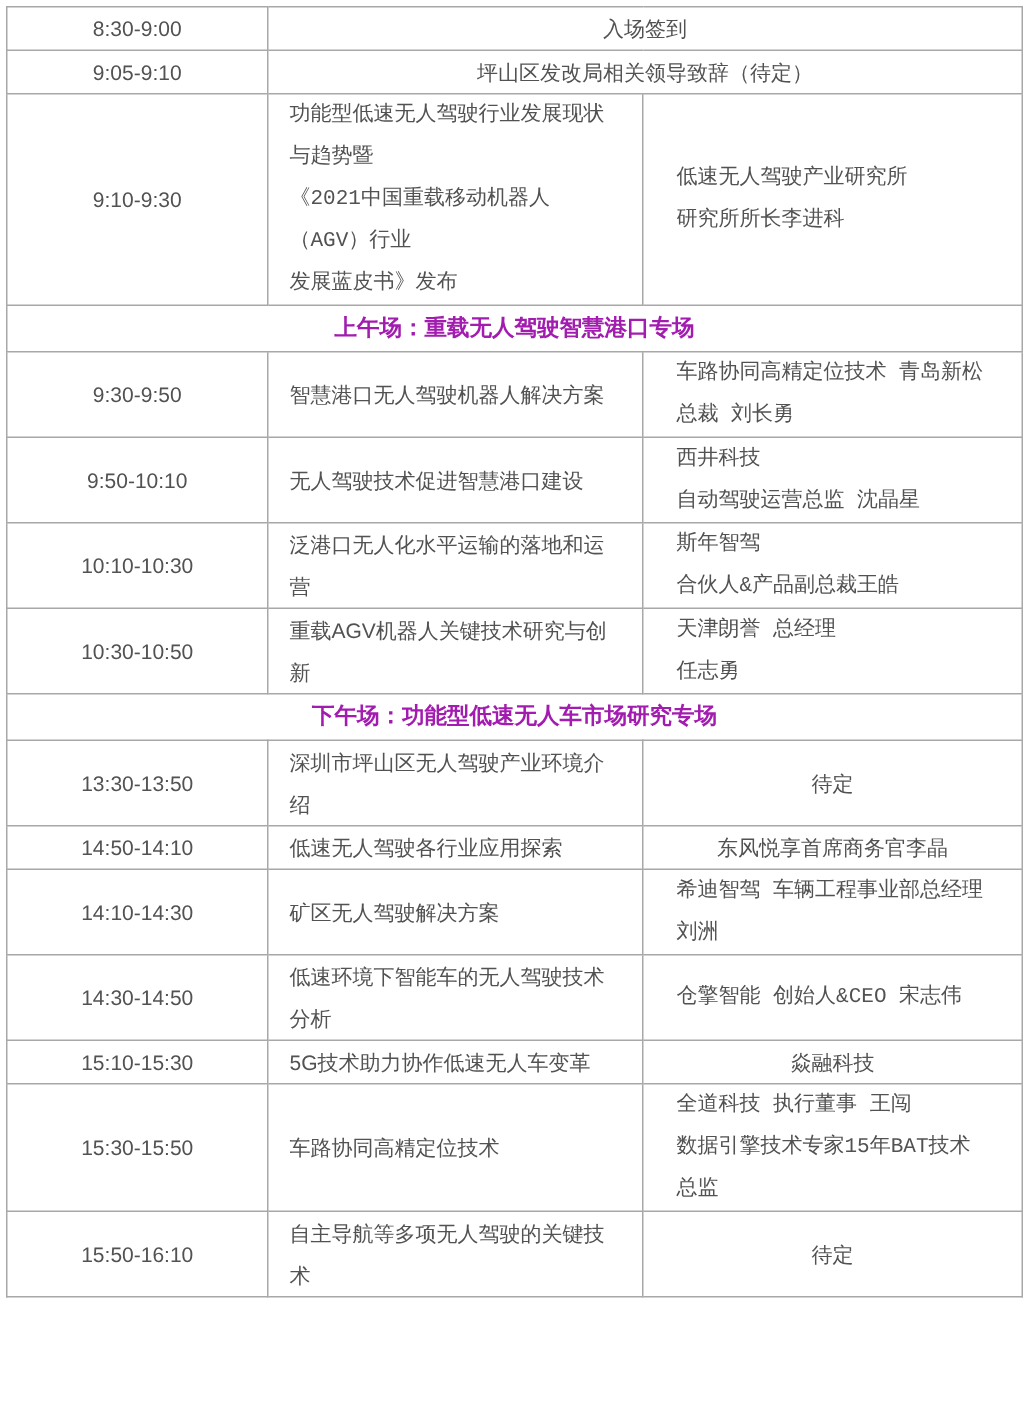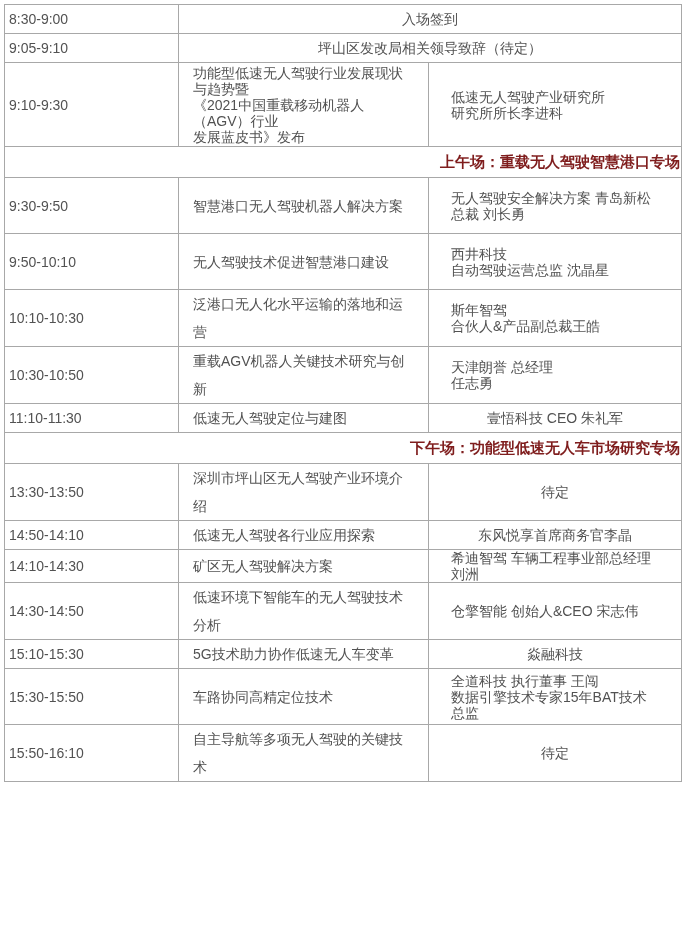--- a/index.html
+++ b/index.html
@@ -30,32 +30,32 @@
     line-height: 28px;
     color: #525252;
     vertical-align: middle;
     overflow: hidden;
     box-sizing: border-box;
     background: #ffffff;
   }
   tr.h28 td { height: 28px; }
   tr.h56 td { height: 56px; }
   tr.h84 td { height: 84px; }
-  td.time    { text-align: left; padding: 0 4px; }
+  td.time    { text-align: center; padding: 0 4px; }
   td.topic   { text-align: left;  padding: 0 14px; }
   td.speaker { text-align: left;  padding: 0 22px; }
   td.center  { text-align: center; }
   td.merged-center { text-align: center; padding: 0 10px; }
   tr.section td {
     font-weight: bold;
-    color: #7f1d1d;
-    text-align: right;
+    color: #a21caf;
+    text-align: center;
     font-size: 15px;
   }
-  .line { line-height: 16px; }
+  .line { line-height: 28px; font-family: Liberation Mono, monospace; }
 </style>
 </head>
 <body>
 
 <div class="page">
   <table class="schedule">
     <colgroup>
         <col class="c-time">
         <col class="c-topic">
         <col class="c-spk">
@@ -87,21 +87,21 @@
       </tr>
 
       <tr class="h28 section">
         <td colspan="3">上午场：重载无人驾驶智慧港口专场</td>
       </tr>
 
       <tr class="h56">
         <td class="time">9:30-9:50</td>
         <td class="topic">智慧港口无人驾驶机器人解决方案</td>
         <td class="speaker">
-          <div class="line">无人驾驶安全解决方案 青岛新松总裁  刘长勇</div>
+          <div class="line">车路协同高精定位技术 青岛新松总裁  刘长勇</div>
         </td>
       </tr>
 
       <tr class="h56">
         <td class="time">9:50-10:10</td>
         <td class="topic">无人驾驶技术促进智慧港口建设</td>
         <td class="speaker">
           <div class="line">西井科技</div>
           <div class="line">自动驾驶运营总监 沈晶星</div>
         </td>
@@ -119,25 +119,20 @@
       <tr class="h56">
         <td class="time">10:30-10:50</td>
         <td class="topic">重载AGV机器人关键技术研究与创新</td>
         <td class="speaker">
           <div class="line">天津朗誉  总经理</div>
           <div class="line">任志勇</div>
         </td>
       </tr>
 
 
-      <tr class="h28">
-        <td class="time">11:10-11:30</td>
-        <td class="topic">低速无人驾驶定位与建图</td>
-        <td class="speaker center">壹悟科技 CEO 朱礼军</td>
-      </tr>
 
 
       <tr class="h28 section">
         <td colspan="3">下午场：功能型低速无人车市场研究专场</td>
       </tr>
 
       <tr class="h28">
         <td class="time">13:30-13:50</td>
         <td class="topic">深圳市坪山区无人驾驶产业环境介绍</td>
         <td class="speaker center">待定</td>

